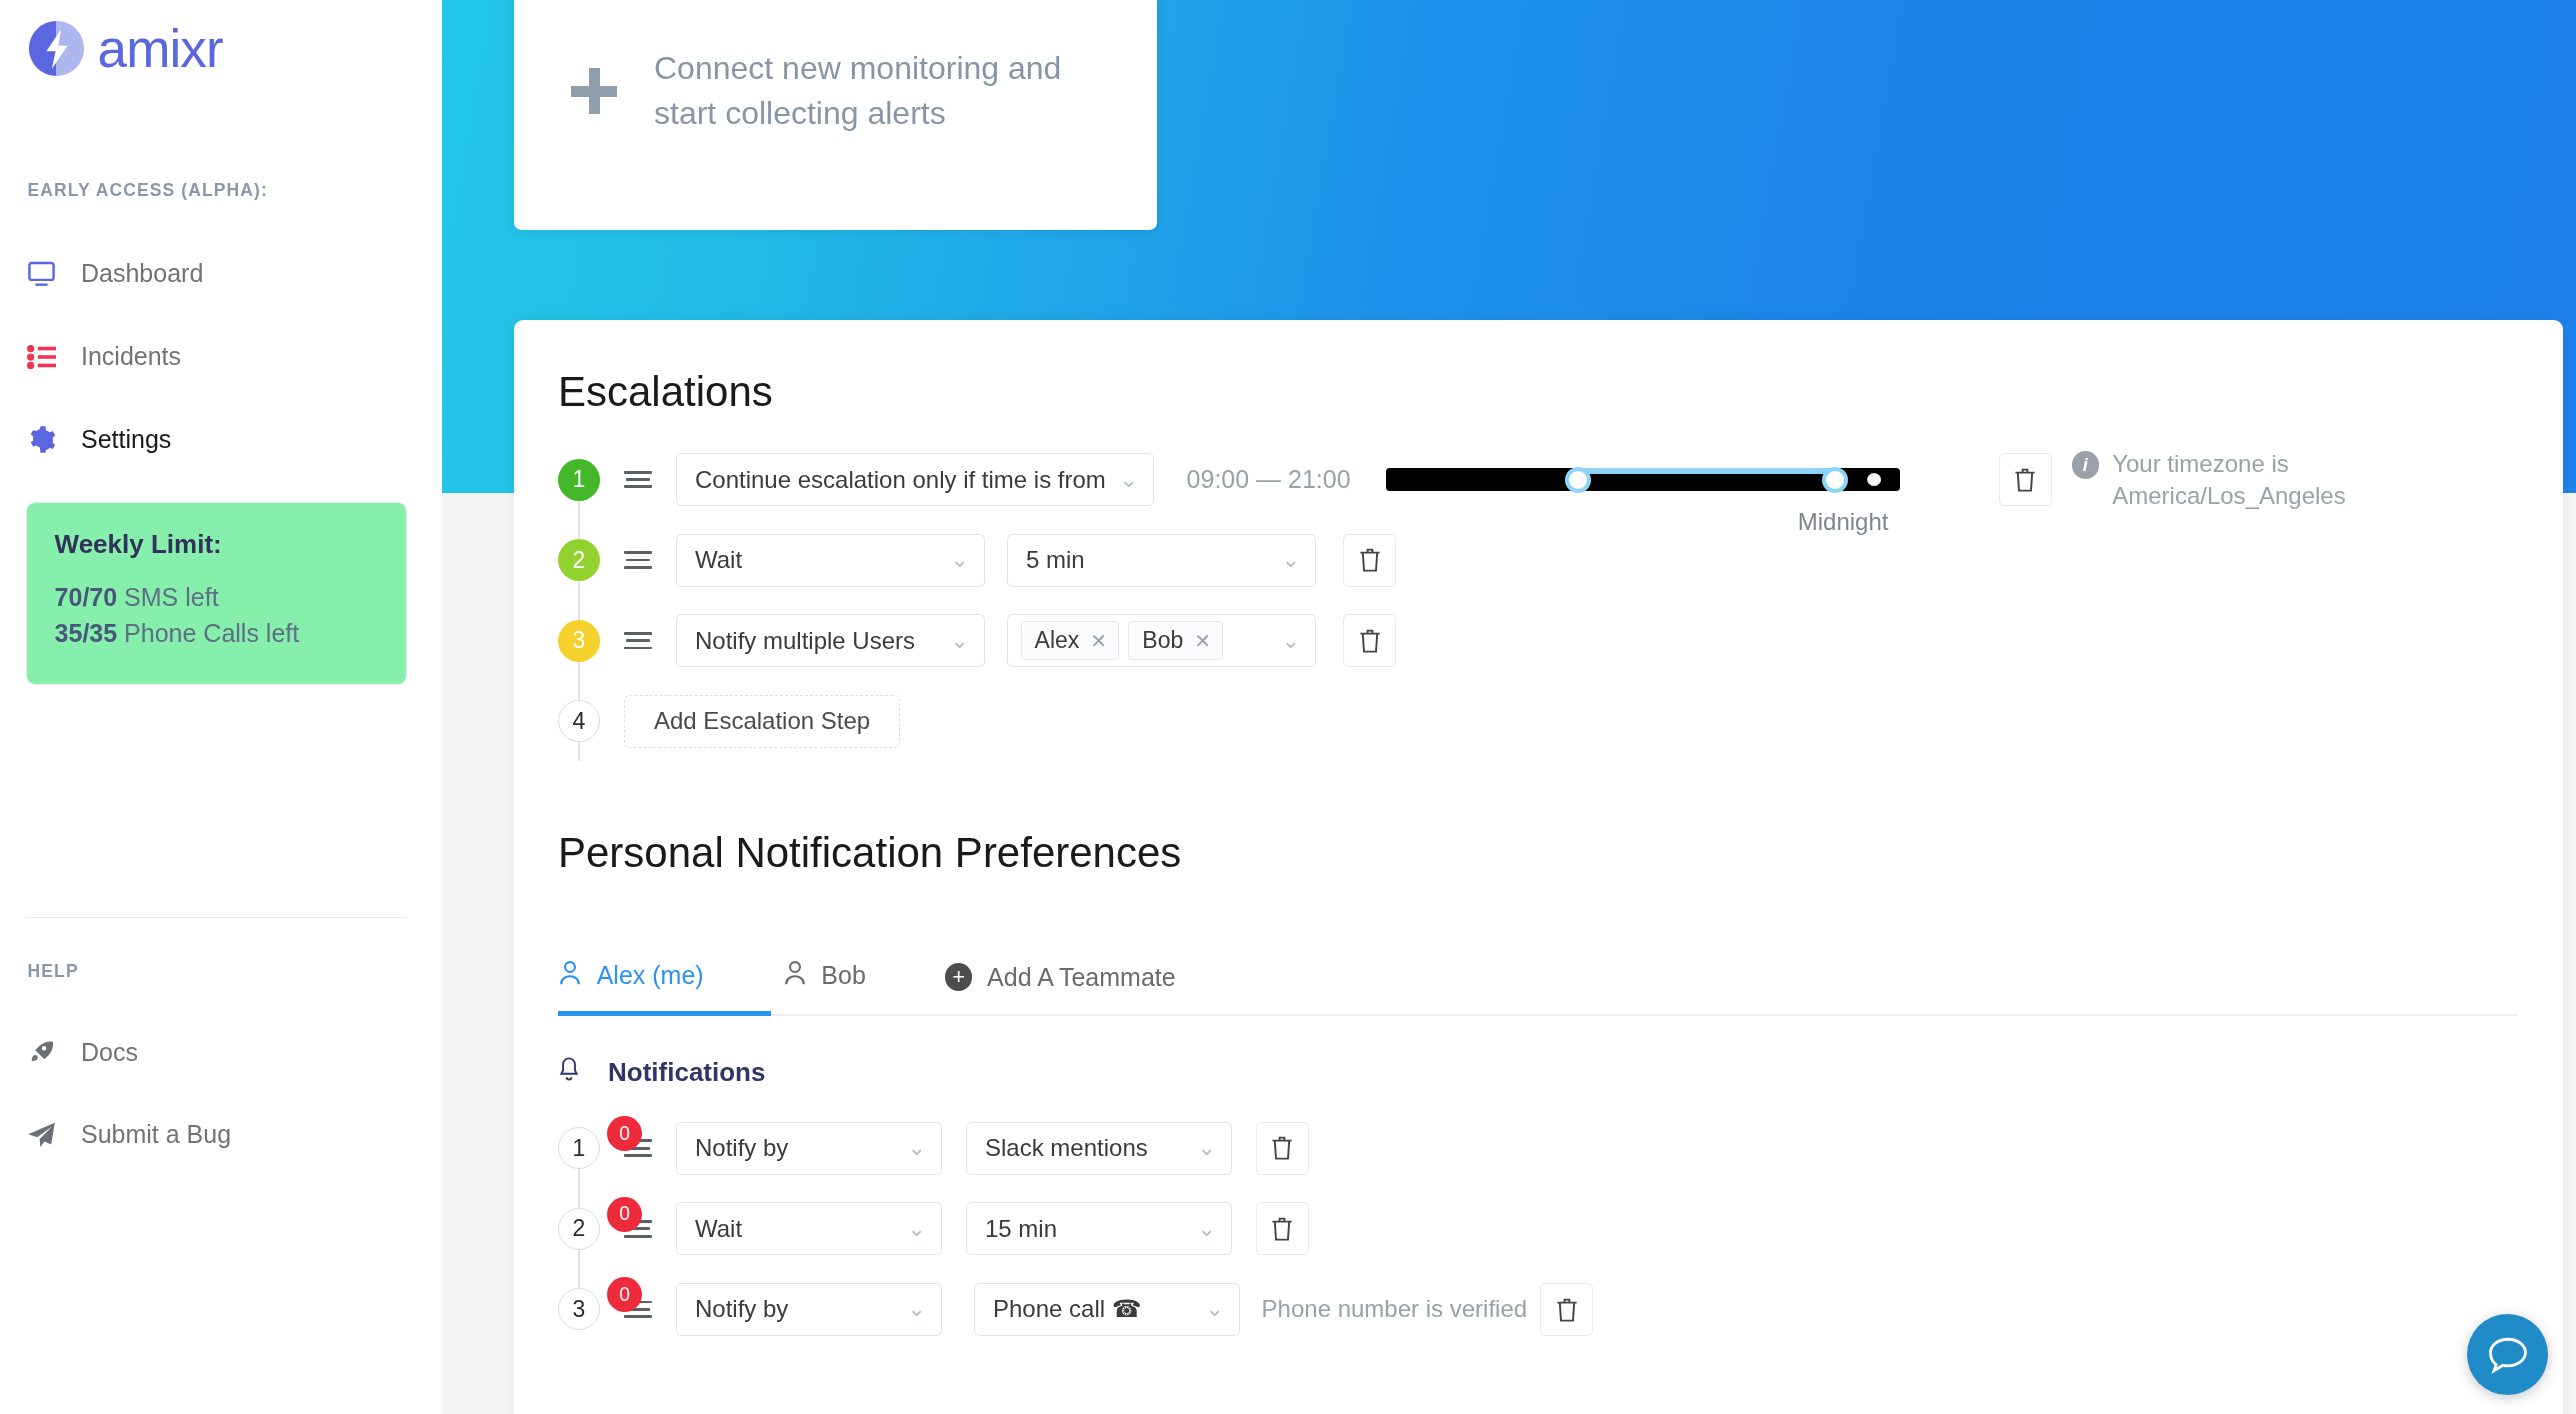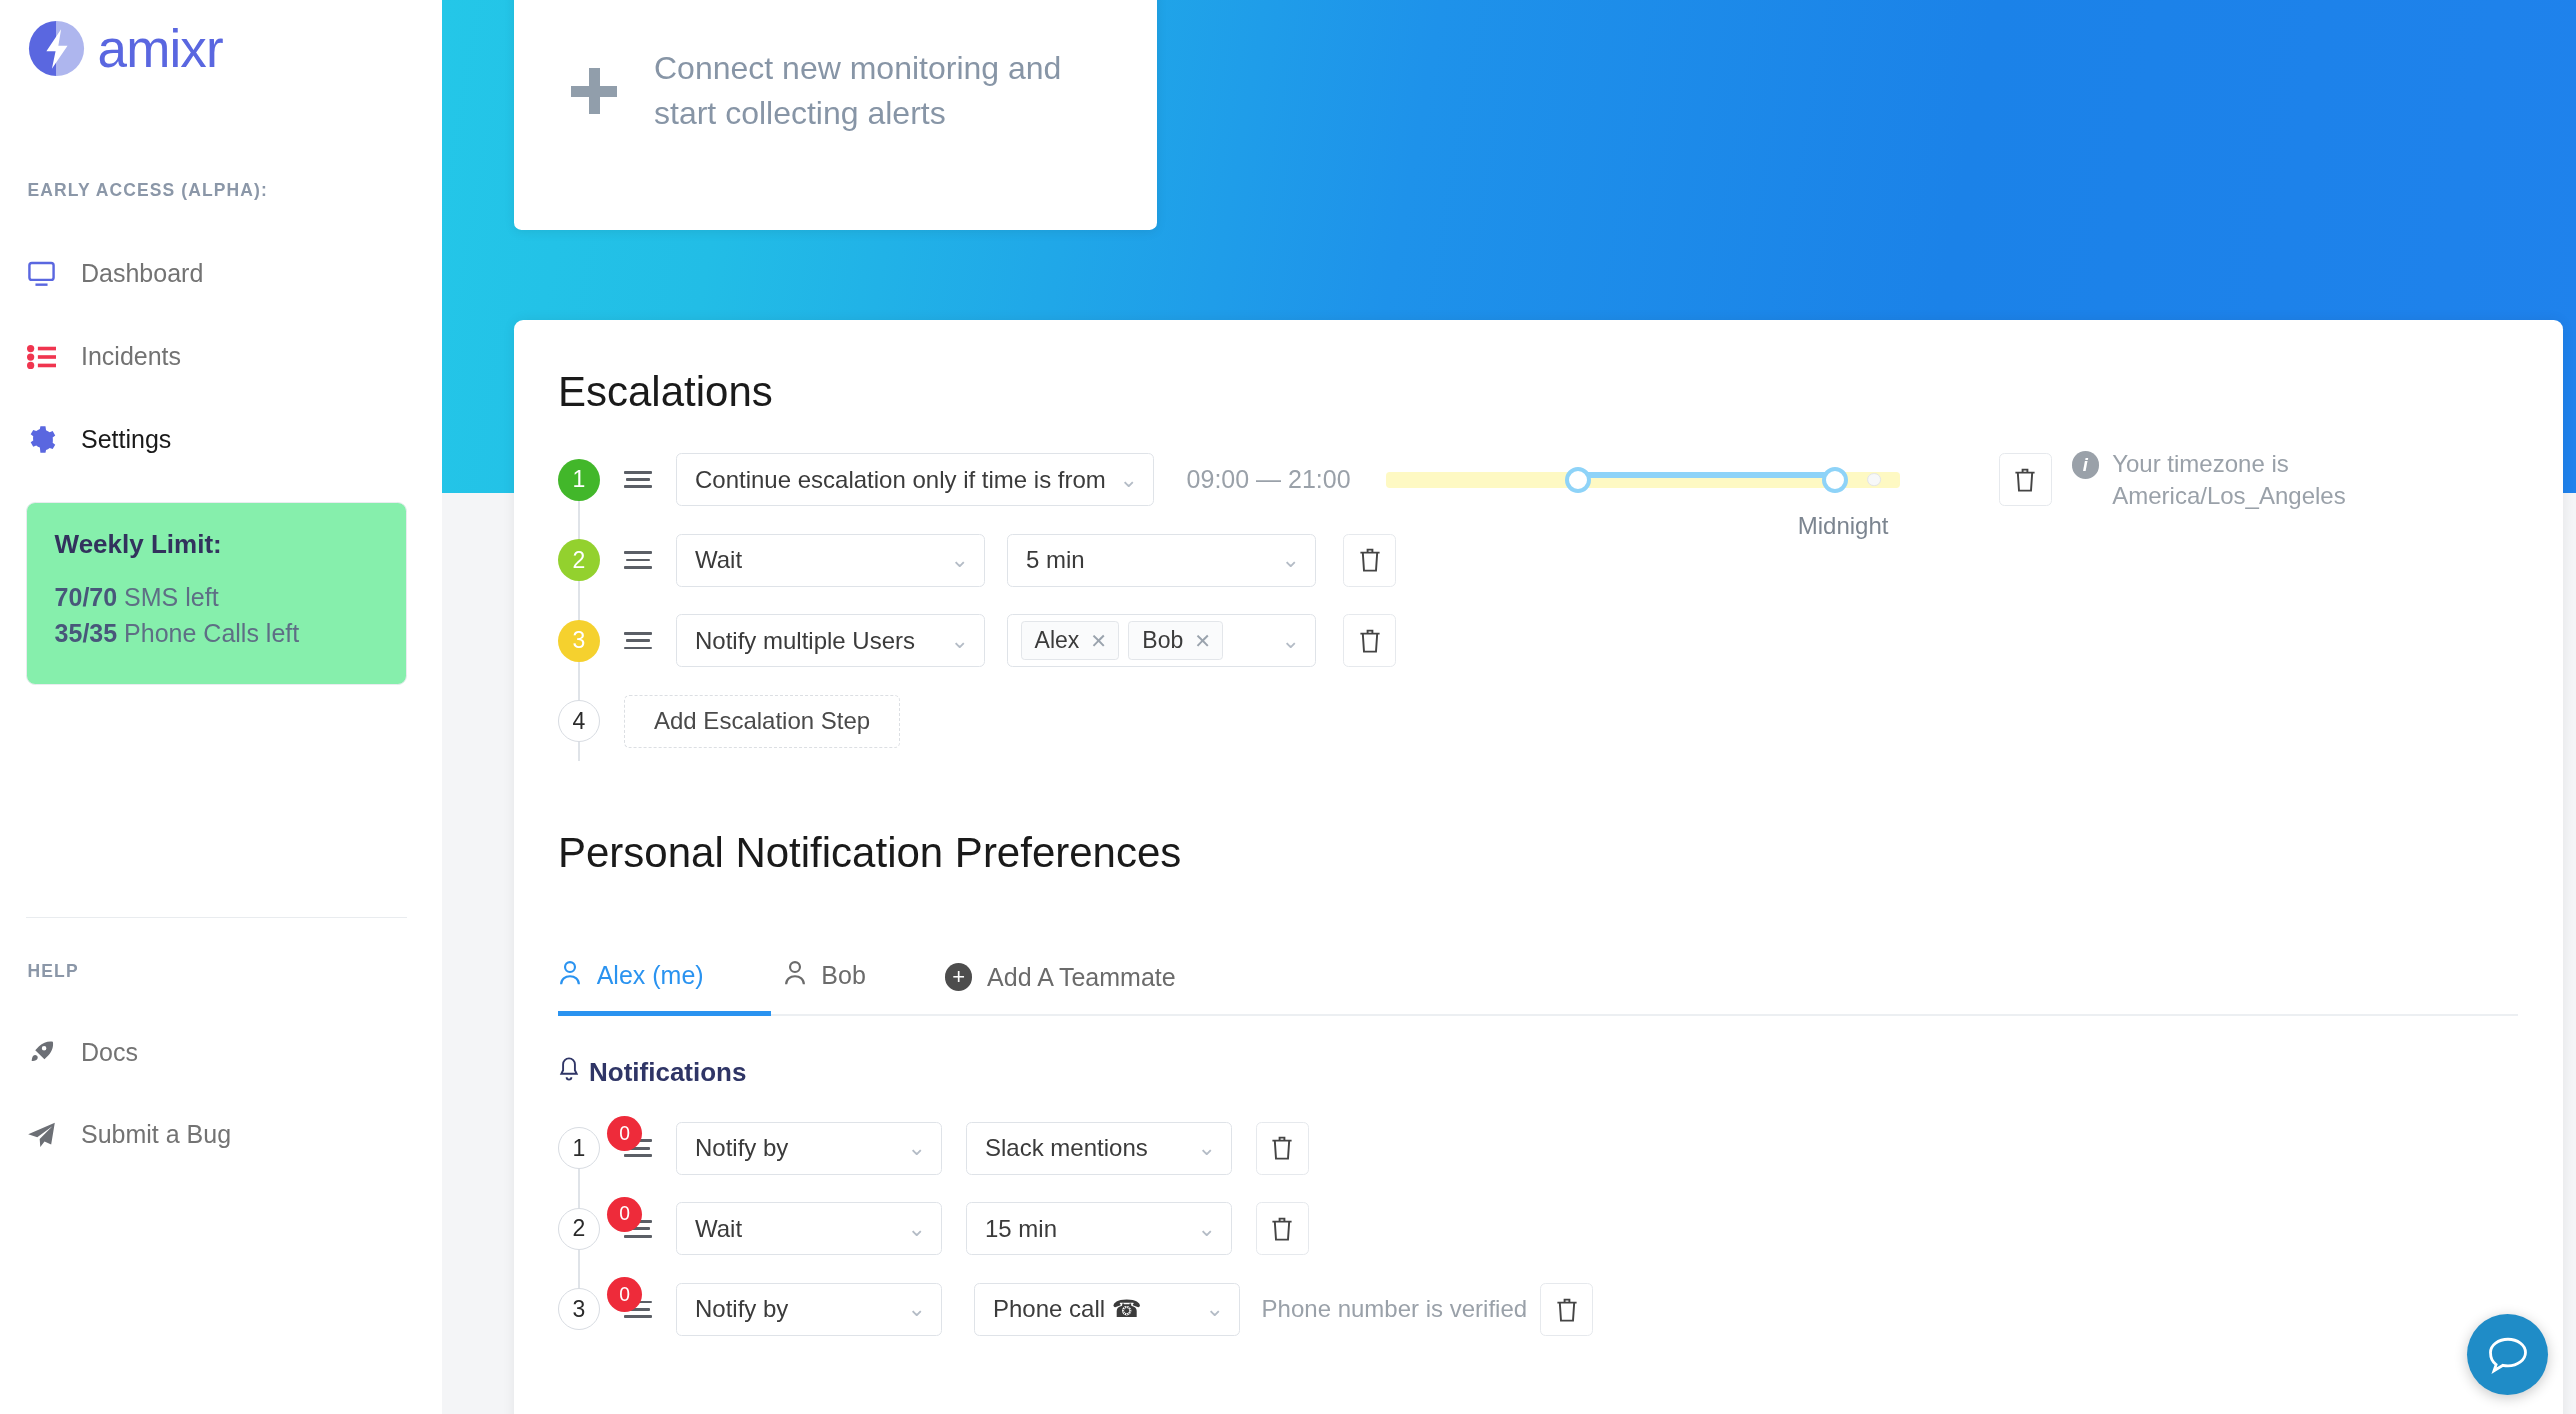--- a/index.html
+++ b/index.html
@@ -105,21 +105,21 @@
   }
   .tag .x { color: #9aa3ad; font-size: 20px; cursor: pointer; }
 
   .icon-btn {
     width: 53px; height: 53px; border: 0.9px solid #e6e9ed; border-radius: 5.5px; background: #fff;
     display: flex; align-items: center; justify-content: center; cursor: pointer; flex: none;
   }
 
   .time-label { font-size: 25px; color: #9aa1a9; white-space: nowrap; }
   .slider-wrap { position: relative; height: 53px; display: flex; align-items: center; }
-  .track { height: 16px; border-radius: 3.7px; background: #fef9c3; position: relative; }
+  .track { height: 23px; border-radius: 3.7px; background: #000000; position: relative; }
   .track-fill { position: absolute; height: 6.4px; border-radius: 3.7px; background: #8ed3f8; }
   .knob {
     position: absolute; width: 26px; height: 26px; border-radius: 50%;
     background: #fff; border: 4.6px solid #8ed3f8; top: 50%; transform: translate(-50%,-50%);
     cursor: pointer;
   }
   .knob.tick { width: 13.8px; height: 13.8px; border: 1.8px solid #e2e4e7; background:#f7f8f9; cursor: default; }
   .midnight { position: absolute; font-size: 24px; color: #7c8590; top: 40px; transform: translateX(-50%); white-space: nowrap; }
 
   .tz-note { display: flex; align-items: flex-start; gap: 13px; font-size: 24px; color: #9aa1a9; line-height: 1.3; max-width: 303px; }
@@ -135,21 +135,21 @@
   
   .tabs { display: flex; align-items: flex-end; gap: 0; margin: 40px 0 0 44px; position: relative; }
   .tab { display: flex; align-items: center; gap: 14.7px; font-size: 25px; color: #6b6b6b; padding: 0 0 24px 0; cursor: pointer; }
   .tab.active { color: #2a93f0; margin-top: 43px; }
   .tab-sep { width: 79px; }
   .tabs-underline { position: absolute; left: 0; bottom: 0; height: 4.6px; background: #2a93f0; }
   .tabs-baseline { position: absolute; left: 0; right: 0; bottom: 0; height: 1.8px; background: #eceff2; }
   .plus-badge { width: 27.6px; height: 27.6px; border-radius: 50%; background: #4d4d4d; color: #fff;
     display: flex; align-items: center; justify-content: center; font-size: 22px; line-height: 1; flex: none; }
 
-  .notif-heading { display: flex; align-items: center; gap: 9px; margin: 40px 0 0 44px; font-size: 26px; font-weight: 700; color: #2f3566; }
+  .notif-heading { display: flex; align-items: center; gap: 28px; margin: 40px 0 0 44px; font-size: 26px; font-weight: 700; color: #2f3566; }
 
   .count-badge {
     position: absolute; width: 35px; height: 35px; border-radius: 50%; background: #ee2b3a;
     color: #fff; font-size: 19.3px; display: flex; align-items: center; justify-content: center;
     left: 48px; top: -12px; z-index: 4;
   }
   .verified { font-size: 24px; color: #9aa1a9; white-space: nowrap; }
 
   
   .chat-fab {

